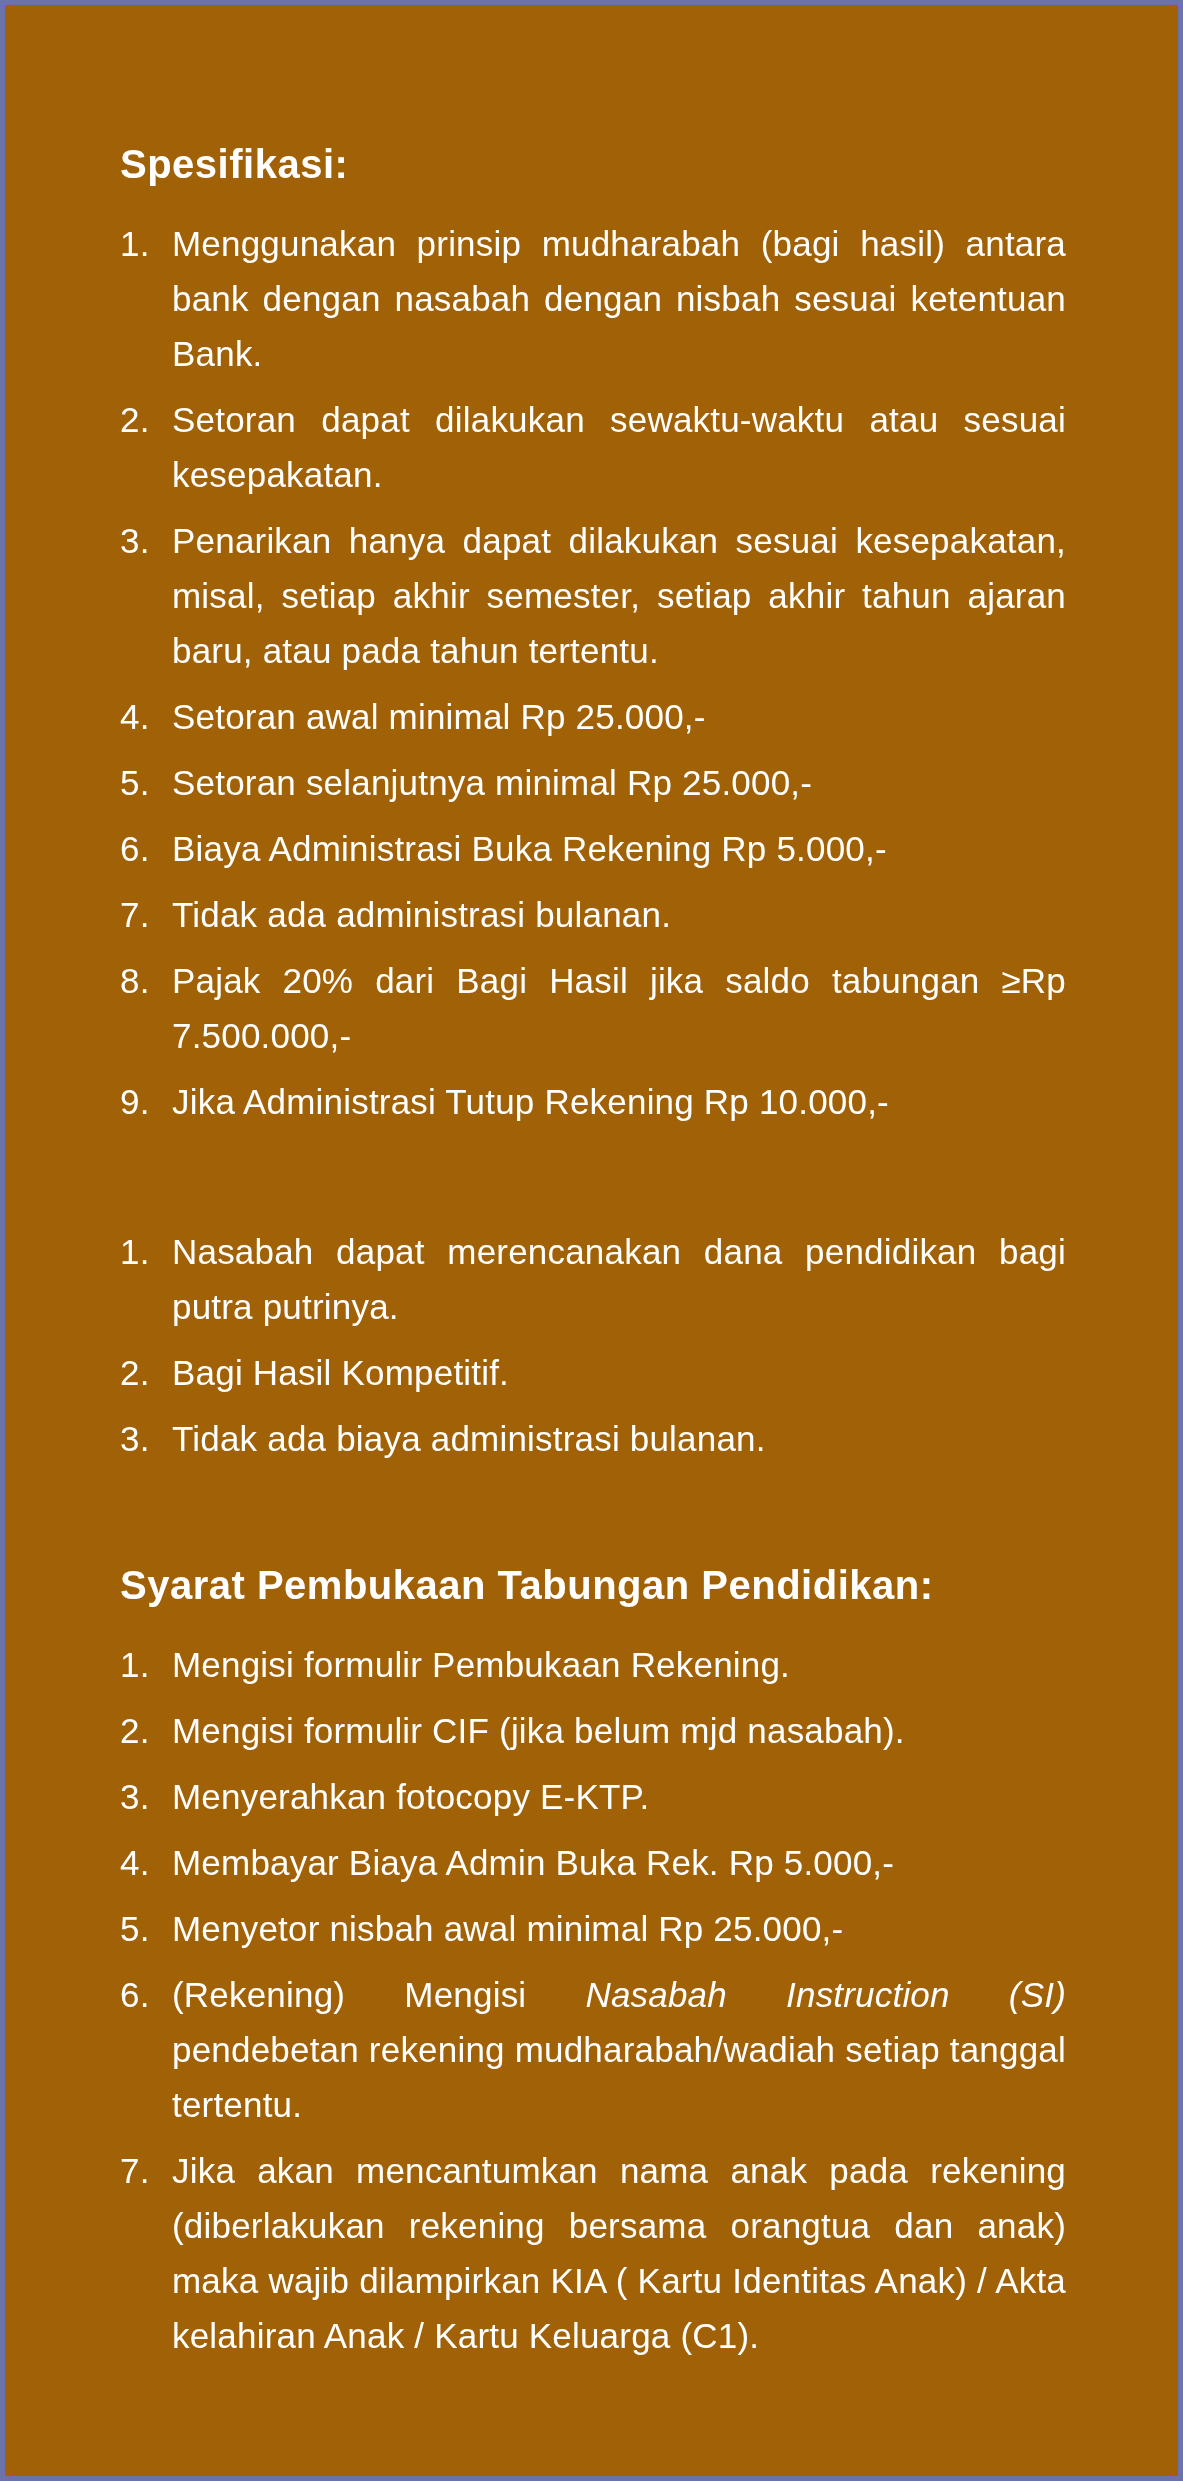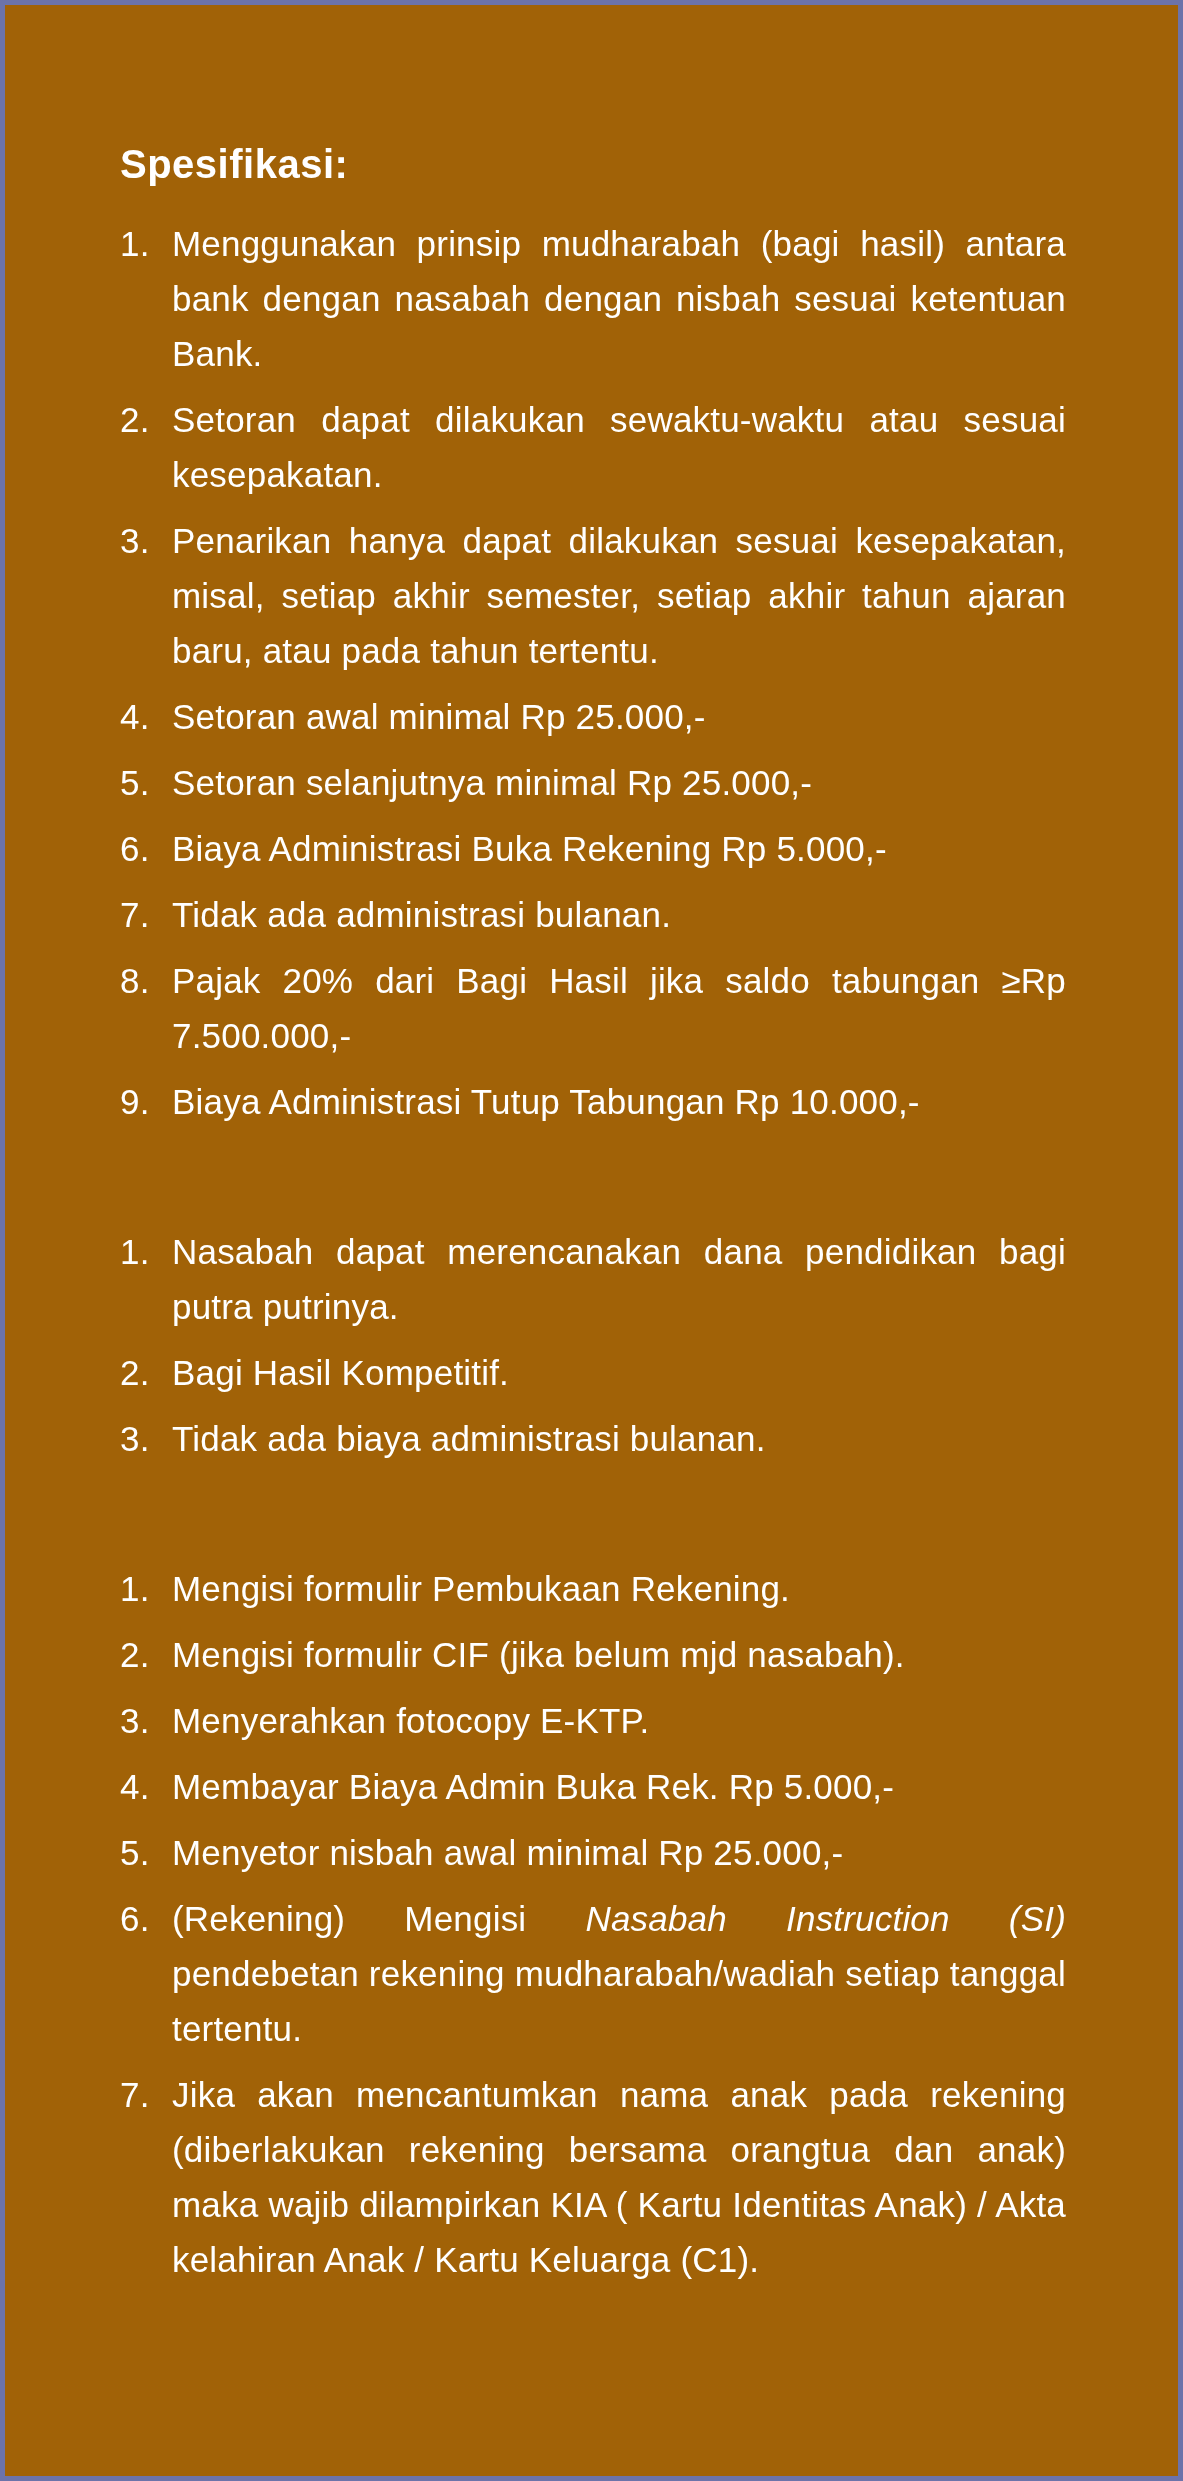--- a/index.html
+++ b/index.html
@@ -85,21 +85,21 @@
       <li>
         <span class="item-num">7.</span>
         <span class="item-txt">Tidak ada administrasi bulanan.</span>
       </li>
       <li>
         <span class="item-num">8.</span>
         <span class="item-txt">Pajak 20% dari Bagi Hasil jika saldo tabungan ≥Rp 7.500.000,-</span>
       </li>
       <li>
         <span class="item-num">9.</span>
-        <span class="item-txt">Biaya Administrasi Tutup Tabungan Rp 10.000,-</span>
+        <span class="item-txt">Jika Administrasi Tutup Rekening Rp 10.000,-</span>
       </li>
     </ol>
   </section>
 
   <section class="section">
     <ol class="num-list">
       <li>
         <span class="item-num">1.</span>
         <span class="item-txt">Nasabah dapat merencanakan dana pendidikan bagi putra putrinya.</span>
       </li>
@@ -108,20 +108,21 @@
         <span class="item-txt">Bagi Hasil Kompetitif.</span>
       </li>
       <li>
         <span class="item-num">3.</span>
         <span class="item-txt">Tidak ada biaya administrasi bulanan.</span>
       </li>
     </ol>
   </section>
 
   <section class="section">
+    <h2 class="section-heading">Syarat Pembukaan Tabungan Pendidikan:</h2>
     <ol class="num-list">
       <li>
         <span class="item-num">1.</span>
         <span class="item-txt">Mengisi formulir Pembukaan Rekening.</span>
       </li>
       <li>
         <span class="item-num">2.</span>
         <span class="item-txt">Mengisi formulir CIF (jika belum mjd nasabah).</span>
       </li>
       <li>

